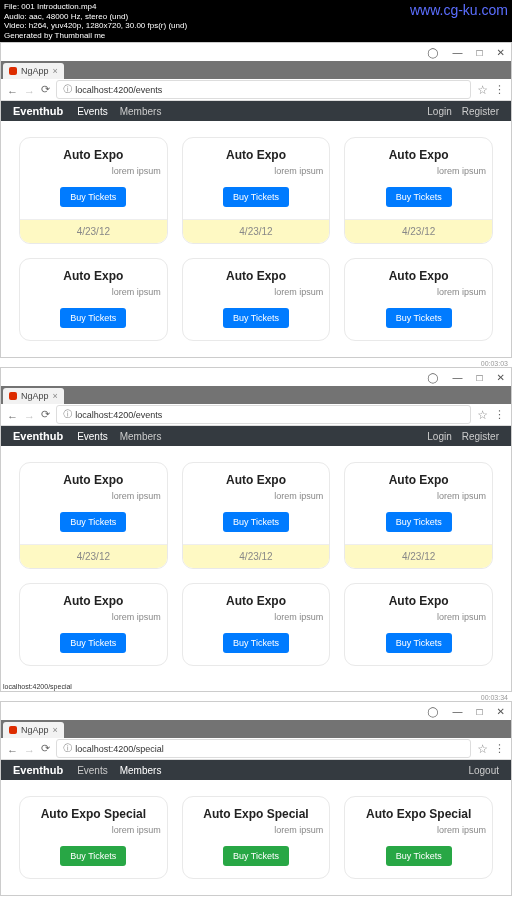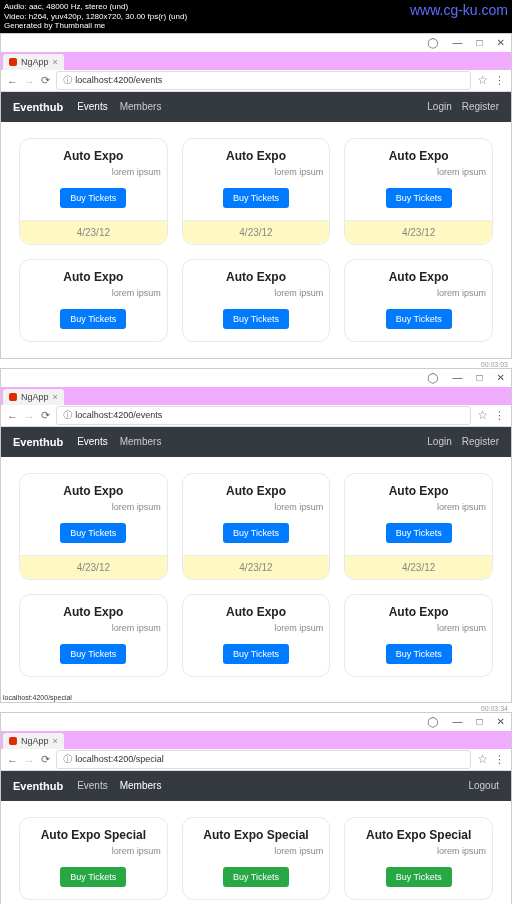--- a/index.html
+++ b/index.html
@@ -1,30 +1,30 @@
 <!DOCTYPE html>
 <html><head>
   <meta charset="utf-8">
   <style>
     * { margin: 0; padding: 0; box-sizing: border-box; font-family: 'Segoe UI', Arial, sans-serif; }
     body { width: 512px; background: #fff; }
     .top-meta { background: #000; color: #fff; font-family: monospace; font-size: 8px; padding: 2px 4px; position: relative; line-height: 1.2; }
     .top-meta .watermark1 { position: absolute; right: 4px; top: 2px; color: #5b6eff; font-size: 14px; font-family: Arial; }
     .browser-window { border: 1px solid #ccc; margin-bottom: 2px; background: #fff; }
     .window-controls { display: flex; align-items: center; justify-content: flex-end; padding: 2px 6px; background: #fff; height: 18px; gap: 14px; font-size: 10px; color: #555; }
-    .tab-bar { display: flex; background: #f0abfc; height: 18px; padding: 0 2px; }
+    .tab-bar { display: flex; background: #737373; height: 18px; padding: 0 2px; }
     .tab { background: #f2f2f2; display: flex; align-items: center; padding: 2px 6px; font-size: 9px; color: #444; border-radius: 3px 3px 0 0; gap: 4px; height: 16px; margin-top: 2px; }
     .tab-icon { width: 8px; height: 8px; background: #dd2c00; border-radius: 2px; display: inline-block; }
     .tab-close { color: #888; cursor: pointer; }
     .addr-bar { display: flex; align-items: center; background: #fff; height: 22px; padding: 2px 6px; gap: 6px; border-bottom: 1px solid #ddd; }
     .addr-icon { color: #666; font-size: 11px; cursor: pointer; }
     .addr-input { flex: 1; border: 1px solid #ddd; border-radius: 3px; padding: 2px 6px; font-size: 9px; color: #333; display: flex; align-items: center; gap: 3px; }
     .addr-input .info-icon { color: #888; font-size: 9px; }
     .star { color: #888; font-size: 12px; cursor: pointer; }
-    .navbar { background: #343a40; color: #fff; display: flex; align-items: center; height: 30px; padding: 0 12px; font-size: 10px; }
+    .navbar { background: #343a40; color: #fff; display: flex; align-items: center; height: 20px; padding: 0 12px; font-size: 10px; }
     .navbar-brand { font-weight: 600; font-size: 11px; margin-right: 14px; }
     .navbar-nav { display: flex; gap: 12px; flex: 1; }
     .navbar-nav span { color: #ccc; cursor: pointer; }
     .navbar-nav span.active { color: #fff; }
     .navbar-right { display: flex; gap: 10px; }
     .navbar-right span { color: #ccc; cursor: pointer; }
     .content { padding: 16px 18px; display: grid; grid-template-columns: repeat(3, 1fr); gap: 14px; background: #fff; }
     .card { background: #fff; border: 1px solid #e9e9e9; border-radius: 11px; text-align: center; padding: 0; overflow: hidden; }
     .card-body { padding: 10px 6px 12px; }
     .card-title { font-weight: 600; font-size: 12px; color: #222; margin-bottom: 4px; }
@@ -34,20 +34,21 @@
     .btn-green { background: #28a745; }
     .card-footer { background: #fef9c3; padding: 6px; font-size: 10px; color: #888; border-top: 1px solid #eee; }
     .status-line { font-size: 7px; color: #333; padding: 1px 2px; }
     .timestamp { text-align: right; font-size: 7px; color: #999; padding-right: 4px; }
     .watermark-bottom { position: relative; }
   </style>
 </head>
 <body>
 
 <div class="top-meta">
+  <div>File: 001 Introduction.mp4</div>
   <div>Audio: aac, 48000 Hz, stereo (und)</div>
   <div>Video: h264, yuv420p, 1280x720, 30.00 fps(r) (und)</div>
   <div>Generated by Thumbnail me</div>
   <div class="watermark1">www.cg-ku.com</div>
 </div>
 
 <div id="windows-container">
     <div class="browser-window">
       <div class="window-controls">
         <span>◯</span>

